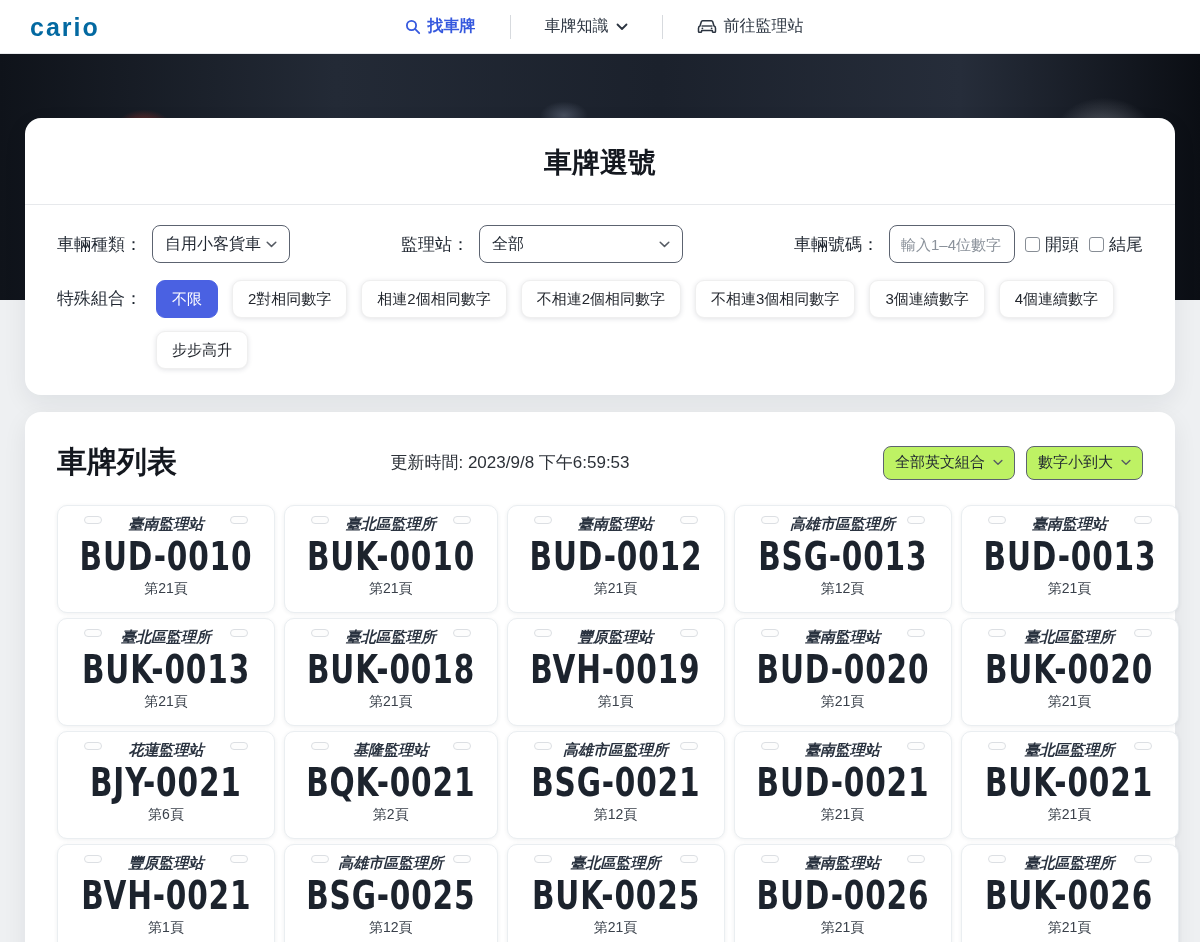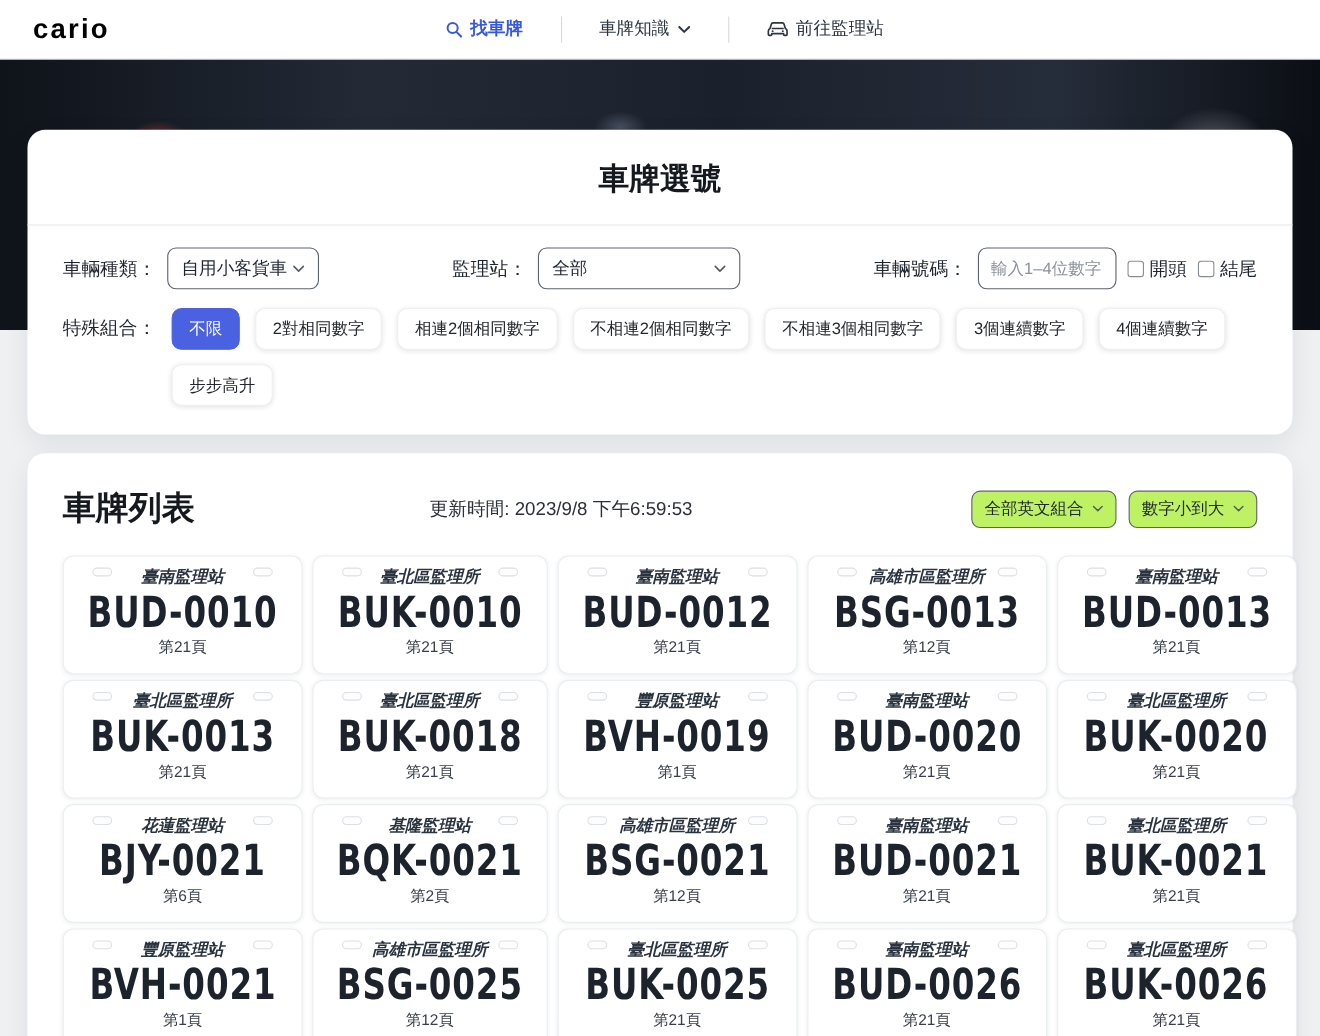--- a/index.html
+++ b/index.html
@@ -11,21 +11,21 @@
   }
 
   
   .header {
     position: relative; height: 54px; background: #fff;
     border-bottom: 1px solid #e8eaed; z-index: 30;
     display: flex; align-items: center; justify-content: center;
   }
   .logo {
     position: absolute; left: 30px; top: 50%; transform: translateY(-50%);
-    font-size: 25px; font-weight: 700; letter-spacing: 2px; color: #000000;
+    font-size: 25px; font-weight: 700; letter-spacing: 2px; color: #0369a1;
     cursor: pointer;
   }
   .nav { display: flex; align-items: center; gap: 34px; margin-left: 8px; }
   .nav-item { display: flex; align-items: center; gap: 7px; font-size: 16px; color: #2b3440; cursor: pointer; }
   .nav-item.active { color: #3558de; font-weight: 700; }
   .nav-sep { width: 1px; height: 24px; background: #d7dade; }
   .icon-svg { display: block; }
 
   
   .hero {
@@ -60,21 +60,21 @@
   .filter-row1 { display: flex; align-items: center; justify-content: space-between; margin-top: 20px; }
   .field-group { display: flex; align-items: center; gap: 10px; }
   .field-label { font-size: 17px; color: #1f2630; white-space: nowrap; }
 
   .select-box {
     display: flex; align-items: center; justify-content: space-between;
     height: 38px; border: 1px solid #5c6370; border-radius: 8px;
     background: #fff; padding: 0 12px; font-size: 16px; color: #1f2630; cursor: pointer;
   }
   .select-vehicle { width: 138px; }
-  .select-station { width: 184px; }
+  .select-station { width: 204px; }
 
   .text-input {
     width: 126px; height: 38px; border: 1px solid #5c6370; border-radius: 8px;
     padding: 0 11px; font-size: 15px; color: #1f2630;
     font-family: "Liberation Sans", "DejaVu Sans", sans-serif;
   }
   .text-input::placeholder { color: #8b929b; }
 
   .checkbox-wrap { display: flex; align-items: center; gap: 5px; cursor: pointer; }
   .checkbox {

